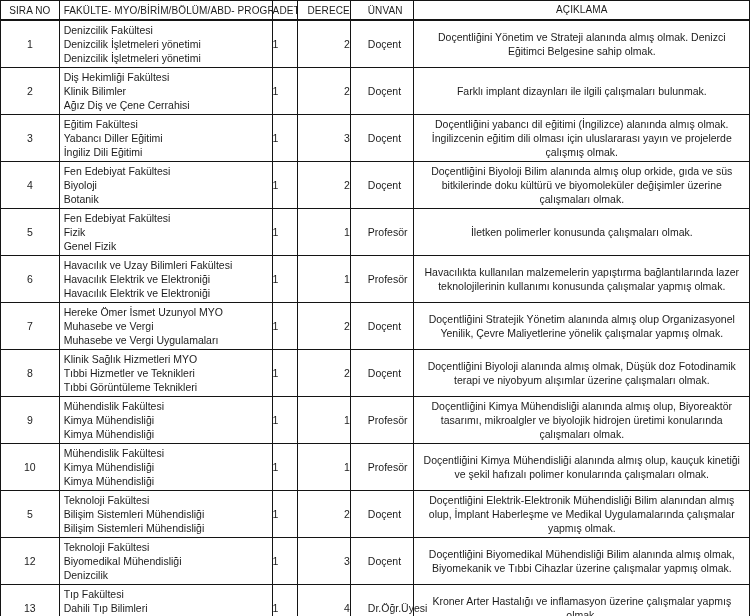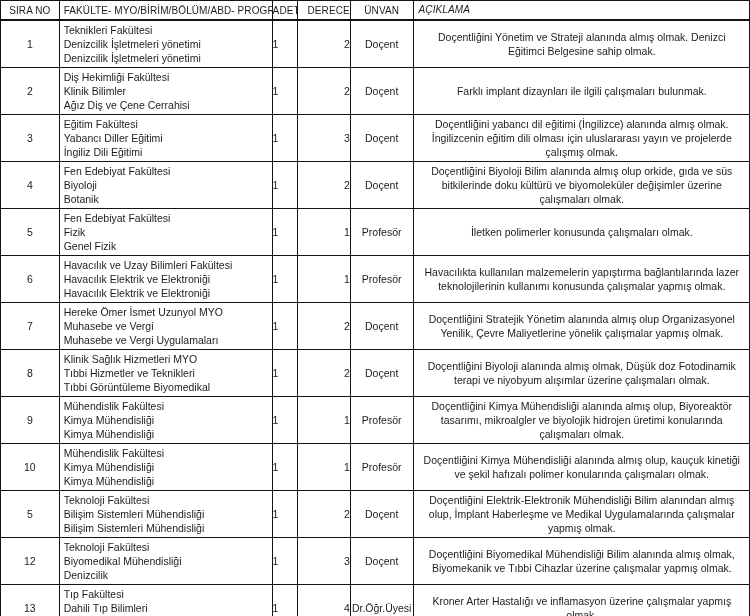--- a/index.html
+++ b/index.html
@@ -29,46 +29,46 @@
     white-space: nowrap;
     overflow: hidden;
   }
   tbody tr { height: 45px; }
   tbody tr:last-child { height: 39px; }
   .c-no     { width: 57px;  text-align: center; }
   .c-unit   { width: 207px; text-align: left; padding: 2px 3px 2px 4px; }
   .c-unit div { line-height: 14px; white-space: nowrap; overflow: hidden; }
   .c-adet   { width: 25px;  }
   .c-derece { width: 51px;  text-align: right; }
-  .c-unvan  { width: 61px;  text-align: center; padding: 0 1px; }
+  .c-unvan  { width: 61px;  text-align: center; padding: 0 17px; }
   .c-aciklama {
     width: 327px; text-align: center;
     padding: 2px 4px 2px 5px;
     line-height: 14px;
   }
 </style>
 </head>
 <body>
 
 <table class="announcement">
   <thead>
     <tr>
       <th class="c-no">SIRA NO</th>
       <th class="c-unit">FAKÜLTE- MYO/BİRİM/BÖLÜM/ABD- PROGRAM</th>
       <th class="c-adet">ADET</th>
       <th class="c-derece">DERECE</th>
       <th class="c-unvan">ÜNVAN</th>
-      <th class="c-aciklama" style="text-align:left;font-style:italic;">AÇIKLAMA</th>
+      <th class="c-aciklama" style="text-align:center;">AÇIKLAMA</th>
     </tr>
   </thead>
   <tbody id="rows-container">
   <tr>
     <td class="c-no">1</td>
     <td class="c-unit">
-      <div>Teknikleri Fakültesi</div>
+      <div>Denizcilik Fakültesi</div>
       <div>Denizcilik İşletmeleri yönetimi</div>
       <div>Denizcilik İşletmeleri yönetimi</div>
     </td>
     <td class="c-adet">1</td>
     <td class="c-derece">2</td>
     <td class="c-unvan">Doçent</td>
     <td class="c-aciklama">Doçentliğini Yönetim ve Strateji alanında almış olmak. Denizci Eğitimci Belgesine sahip olmak.</td>
   </tr>
 
   <tr>
@@ -147,21 +147,21 @@
     <td class="c-derece">2</td>
     <td class="c-unvan">Doçent</td>
     <td class="c-aciklama">Doçentliğini Stratejik Yönetim alanında almış olup Organizasyonel Yenilik, Çevre Maliyetlerine yönelik çalışmalar yapmış olmak.</td>
   </tr>
 
   <tr>
     <td class="c-no">8</td>
     <td class="c-unit">
       <div>Klinik Sağlık Hizmetleri MYO</div>
       <div>Tıbbi Hizmetler ve Teknikleri</div>
-      <div>Tıbbi Görüntüleme Biyomedikal</div>
+      <div>Tıbbi Görüntüleme Teknikleri</div>
     </td>
     <td class="c-adet">1</td>
     <td class="c-derece">2</td>
     <td class="c-unvan">Doçent</td>
     <td class="c-aciklama">Doçentliğini Biyoloji alanında almış olmak, Düşük doz Fotodinamik terapi ve niyobyum alışımlar üzerine çalışmaları olmak.</td>
   </tr>
 
   <tr>
     <td class="c-no">9</td>
     <td class="c-unit">

